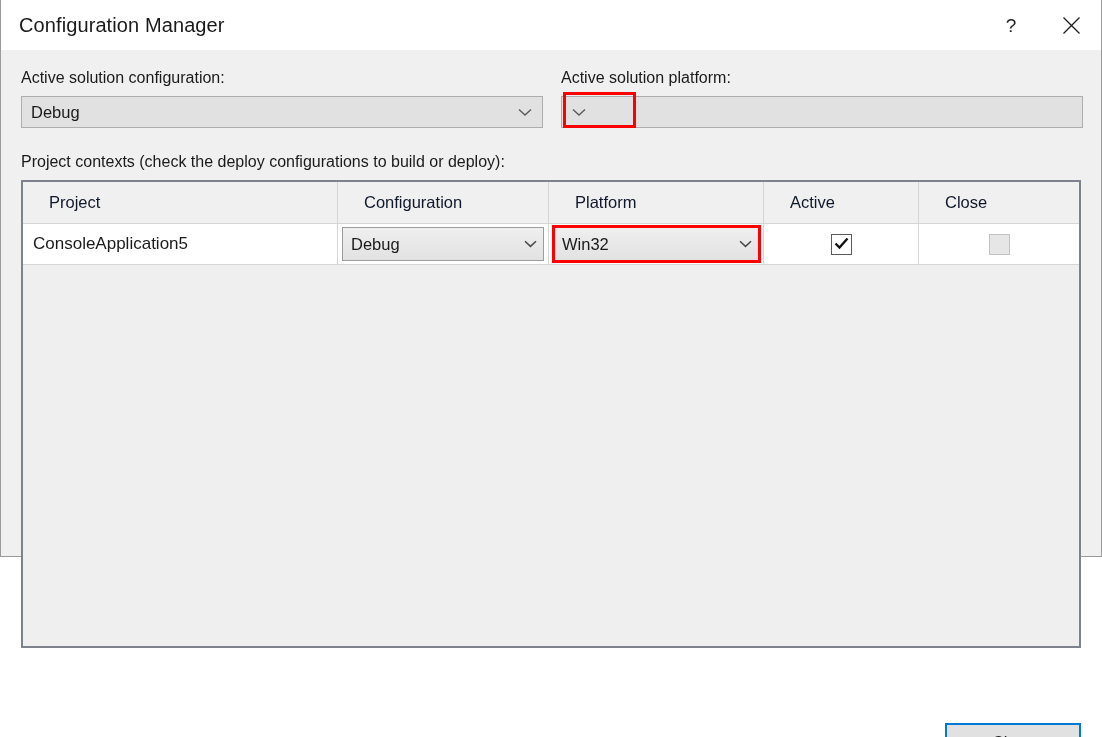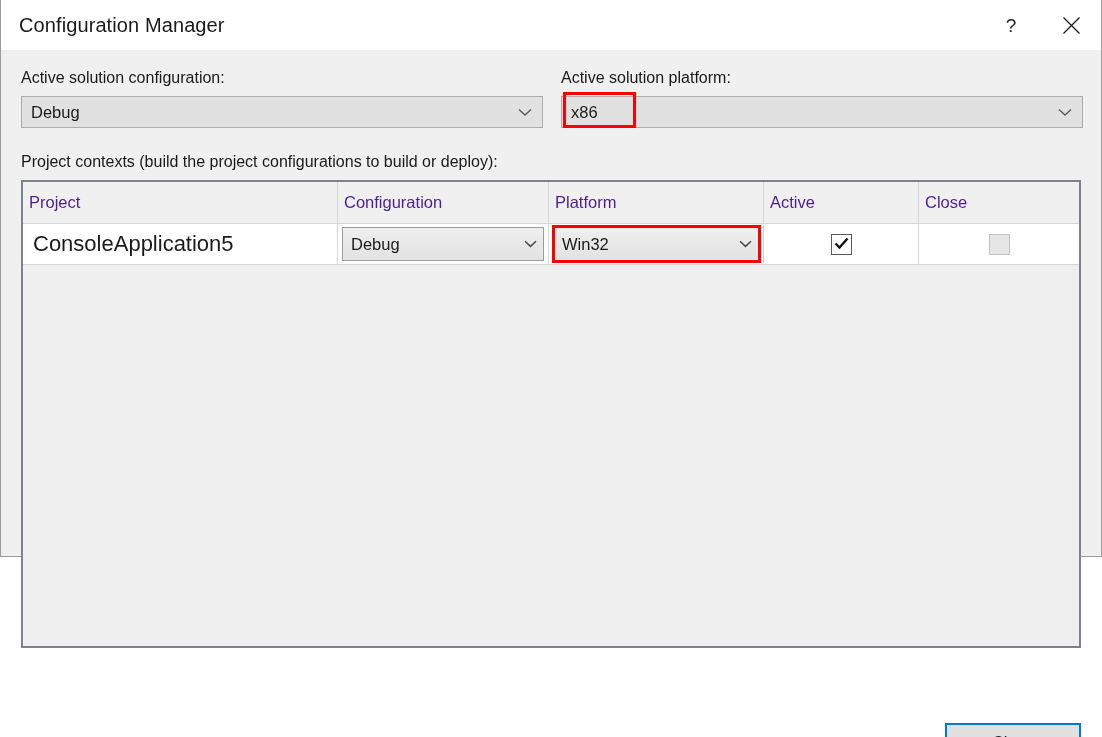--- a/index.html
+++ b/index.html
@@ -136,23 +136,23 @@
     height: 42px;
     background: #f0f0f0;
     border-bottom: 1px solid #d6d6d6;
     display: flex;
     box-sizing: border-box;
   }
   .grid-header .hcell {
     box-sizing: border-box;
     display: flex;
     align-items: center;
-    padding-left: 6px;
+    padding-left: 26px;
     font-size: 16.5px;
-    color: #4c1d95;
+    color: #0f172a;
     border-right: 1px solid #d6d6d6;
     background: #f0f0f0;
     white-space: nowrap;
     cursor: default;
   }
   .grid-header .hcell:last-child { border-right: none; }
 
   .grid-row {
     position: absolute;
     left: 0;
@@ -169,21 +169,21 @@
     display: flex;
     align-items: center;
     border-right: 1px solid #d6d6d6;
     background: #ffffff;
     height: 100%;
     position: relative;
   }
   .grid-row .cell:last-child { border-right: none; }
   .cell-project {
     padding-left: 10px;
-    font-size: 22px;
+    font-size: 17px;
     color: #1a1a1a;
     white-space: nowrap;
   }
   .cell-center {
     justify-content: center;
   }
 
   
   .combo-cell {
     box-sizing: border-box;
@@ -292,29 +292,28 @@
       <span class="combo-arrow">
         <svg class="chev" width="14" height="9" viewBox="0 0 14 9">
           <polyline points="1,1.5 7,7 13,1.5" fill="none" stroke="#5a5a5a" stroke-width="1.4"></polyline>
         </svg>
       </span>
     </div>
 
     <div class="label" style="left:560px; top:19px;">Active solution platform:</div>
 
     <div class="combo-top" style="left:560px; top:46px; width:522px;">
-      <span class="combo-value">x86</span>
       <span class="combo-arrow">
         <svg class="chev" width="14" height="9" viewBox="0 0 14 9">
           <polyline points="1,1.5 7,7 13,1.5" fill="none" stroke="#5a5a5a" stroke-width="1.4"></polyline>
         </svg>
       </span>
     </div>
 
-    <div class="label" style="left:20px; top:103px;">Project contexts (build the project configurations to build or deploy):</div>
+    <div class="label" style="left:20px; top:103px;">Project contexts (check the deploy configurations to build or deploy):</div>
 
     <div class="grid-panel">
 
       <div class="grid-header">
         <div class="hcell" style="width:315px;">Project</div>
         <div class="hcell" style="width:211px;">Configuration</div>
         <div class="hcell" style="width:215px;">Platform</div>
         <div class="hcell" style="width:155px;">Active</div>
         <div class="hcell" style="width:160px;">Close</div>
       </div>

